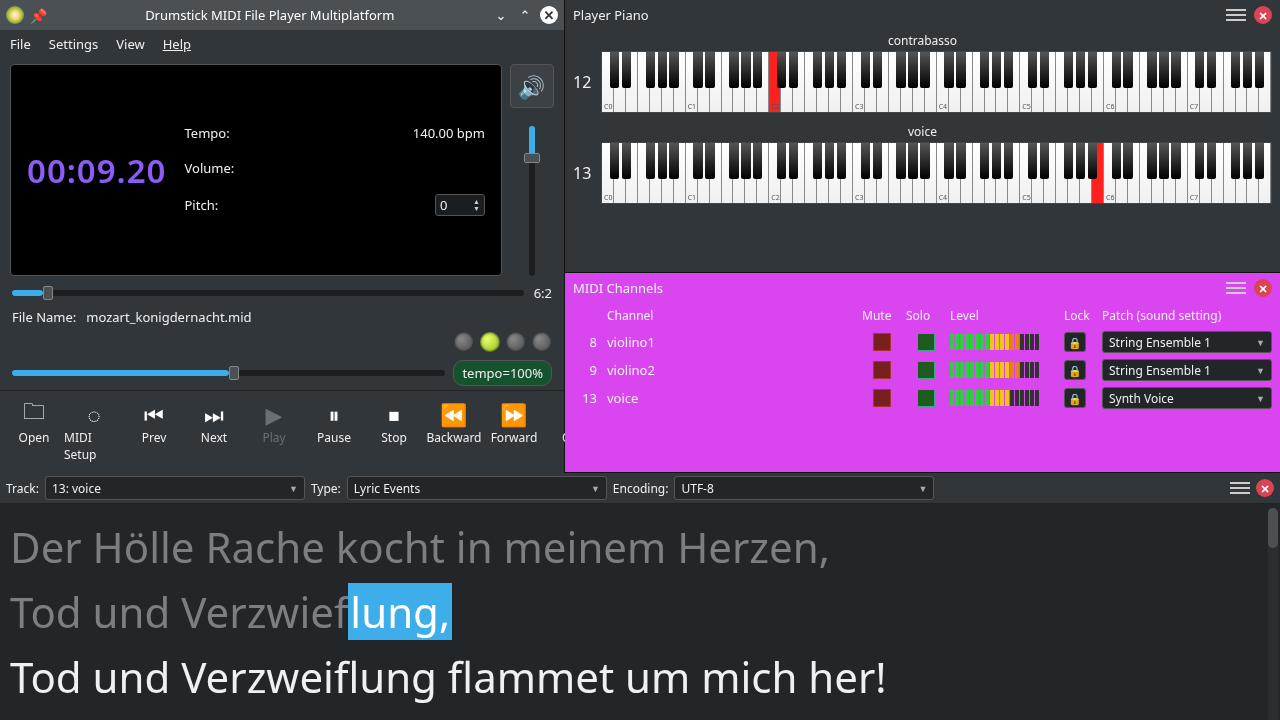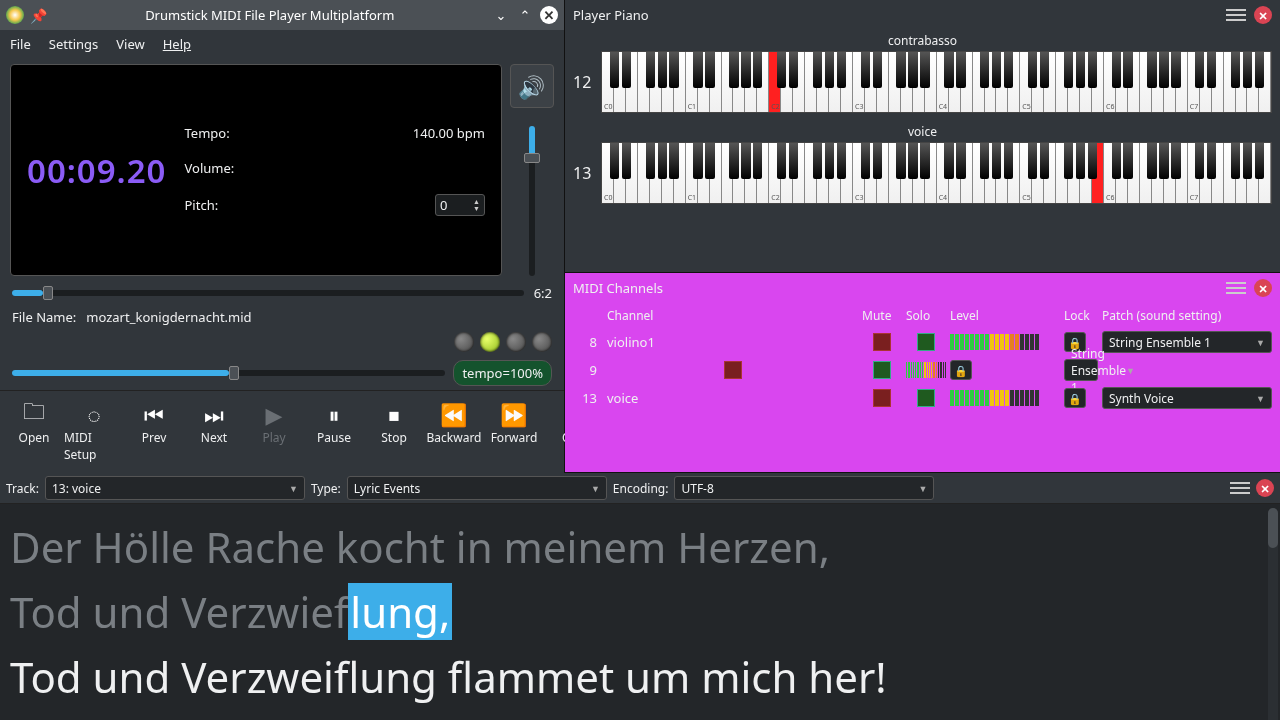--- a/index.html
+++ b/index.html
@@ -548,20 +548,21 @@
   <div>
             <div class="lockbtn">🔒</div>
           </div>
   <div class="combo">
             <span>String Ensemble 1</span>
             <span class="arr">▼</span>
           </div>
         </div>
         <div class="ch-row">
           <div class="ch-num">9</div>
+  <div>violino2</div>
   <div>
             <div class="sqbtn red"></div>
           </div>
   <div>
             <div class="sqbtn green"></div>
           </div>
   <div class="meter">
             <div class="seg g"></div>
             <div class="seg g"></div>
             <div class="seg g"></div>

